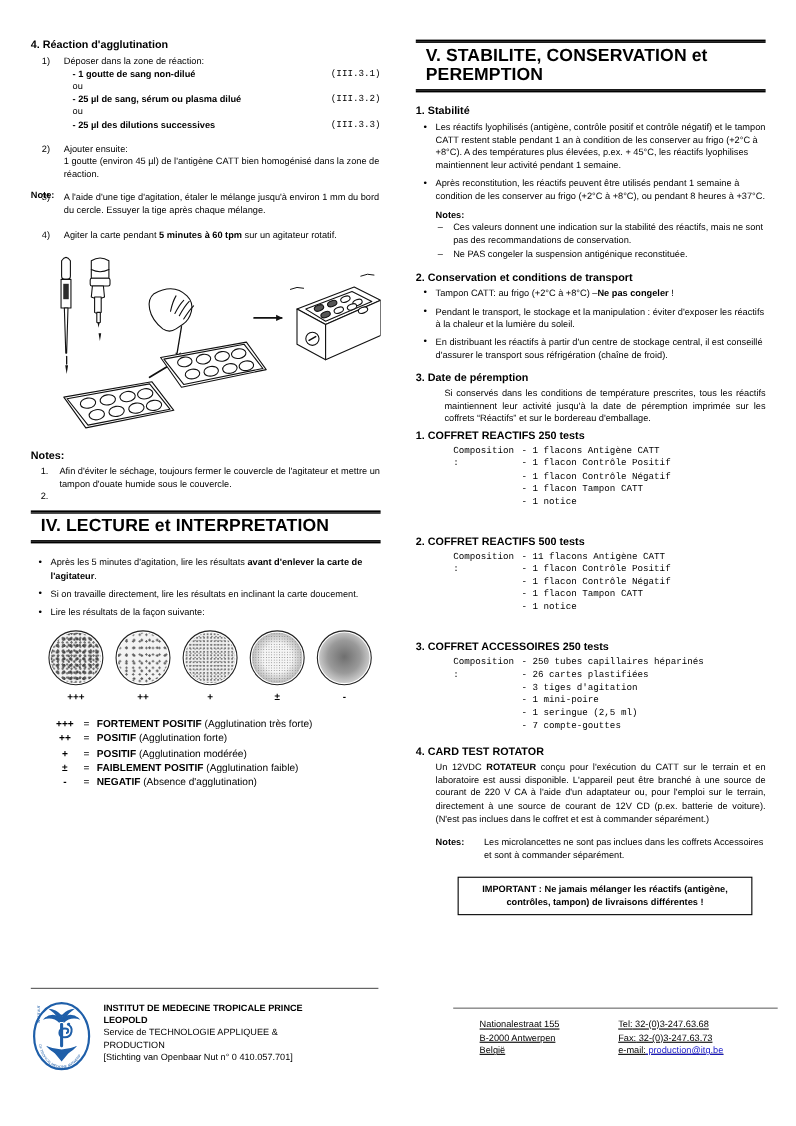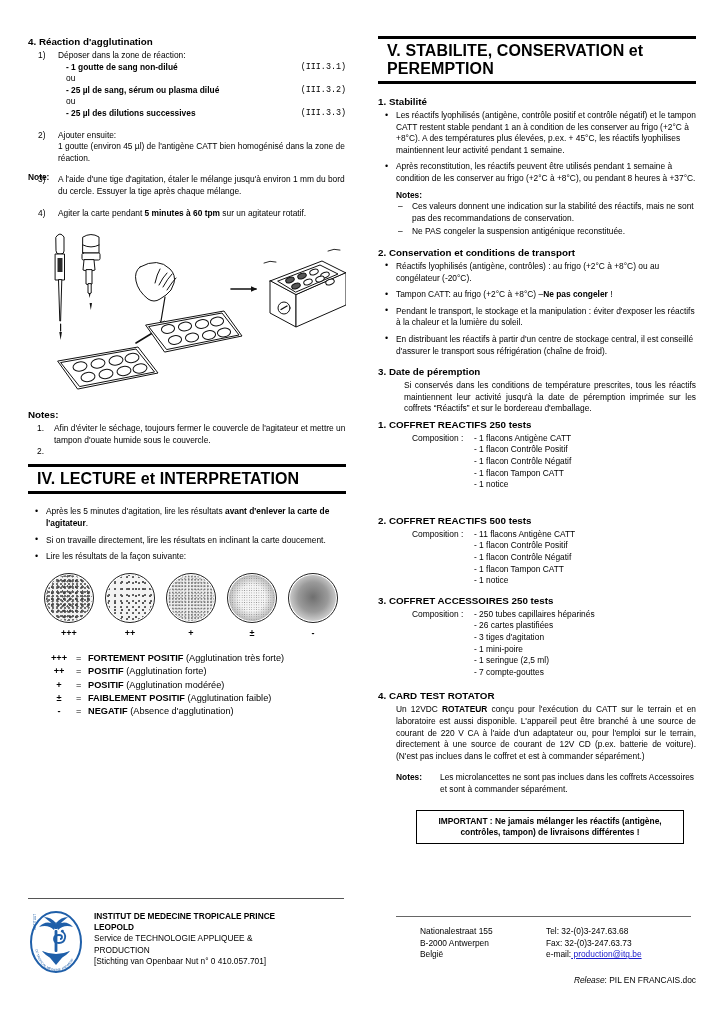--- a/index.html
+++ b/index.html
@@ -214,42 +214,44 @@
   .logo { width: 56px; height: 66px; flex: 0 0 56px; }
   .inst { font-size: 8.3px; line-height: 11.2px; padding-top: 2px; }
   .inst .strong { font-weight: bold; }
 
   
   .comp {
     display: flex;
     padding-left: 34px;
     font-size: 8.4px;
     line-height: 11.6px;
+    font-family: Liberation Mono, monospace;
   }
   .comp .ckey { flex: 0 0 62px; }
   .comp .cval { }
   .comp .cval div { white-space: nowrap; }
 
   
   .impbox {
     border: 1.3px solid #000;
     margin: 14px 0 0 38px;
     width: 268px;
     padding: 5px 6px;
     text-align: center;
     font-size: 8.4px;
     line-height: 11.4px;
     font-weight: bold;
   }
 
   
   .footer-right {
     position: absolute;
-    left: 396px; top: 916px;
+    left: 412px; top: 916px;
     width: 310px;
+    text-decoration: underline;
   }
   .footer-right .hr {
     border-top: 1.1px solid #666;
     width: 295px;
     margin-bottom: 9px;
   }
   .addr {
     display: flex;
     font-size: 8.4px;
     line-height: 11.6px;
@@ -510,21 +512,20 @@
       <li class="tx">Après reconstitution, les réactifs peuvent être utilisés pendant 1 semaine à condition de les conserver au frigo (+2°C à +8°C), ou pendant 8 heures à +37°C.</li>
     </ul>
     <div class="tx b" style="padding-left:18px">Notes:</div>
     <ul class="dashes" style="padding-left:18px">
       <li class="tx">Ces valeurs donnent une indication sur la stabilité des réactifs, mais ne sont pas des recommandations de conservation.</li>
       <li class="tx">Ne PAS congeler la suspension antigénique reconstituée.</li>
     </ul>
 
     <div class="h2">2. Conservation et conditions de transport</div>
     <ul class="bullets">
-      <li class="tx">Réactifs lyophilisés (antigène, contrôles) : au frigo (+2°C à +8°C) ou au congélateur (-20°C).</li>
       <li class="tx"><span>Tampon CATT: au frigo (+2°C à +8°C) –</span><b>Ne pas congeler</b><span> !</span></li>
       <li class="tx">Pendant le transport, le stockage et la manipulation : éviter d'exposer les réactifs à la chaleur et la lumière du soleil.</li>
       <li class="tx">En distribuant les réactifs à partir d'un centre de stockage central, il est conseillé d'assurer le transport sous réfrigération (chaîne de froid).</li>
     </ul>
 
     <div class="h2">3. Date de péremption</div>
     <div class="tx justify" style="padding-left:26px">Si conservés dans les conditions de température prescrites, tous les réactifs maintiennent leur activité jusqu'à la date de péremption imprimée sur les coffrets “Réactifs” et sur le bordereau d'emballage.</div>
 
 
     <div class="h2" style="margin-top:4px">1. COFFRET REACTIFS 250 tests</div>
@@ -544,21 +545,21 @@
       <span class="ckey">Composition :</span>
       <span class="cval">
         <div>- 11 flacons Antigène CATT</div>
         <div>- 1 flacon Contrôle Positif</div>
         <div>- 1 flacon Contrôle Négatif</div>
         <div>- 1 flacon Tampon CATT</div>
         <div>- 1 notice</div>
       </span>
     </div>
 
-    <div class="h2" style="margin-top:8px">3. COFFRET ACCESSOIRES 250 tests</div>
+    <div class="h2" style="margin-top:24px">3. COFFRET ACCESSOIRES 250 tests</div>
     <div class="comp">
       <span class="ckey">Composition :</span>
       <span class="cval">
         <div>- 250 tubes capillaires héparinés</div>
         <div>- 26 cartes plastifiées</div>
         <div>- 3 tiges d'agitation</div>
         <div>- 1 mini-poire</div>
         <div>- 1 seringue (2,5 ml)</div>
         <div>- 7 compte-gouttes</div>
       </span>
@@ -622,16 +623,15 @@
         <div>Nationalestraat 155</div>
         <div>B-2000 Antwerpen</div>
         <div>België</div>
       </div>
       <div class="acol2">
         <div><span>Tel:</span><span> 32-(0)3-247.63.68</span></div>
         <div><span>Fax:</span><span> 32-(0)3-247.63.73</span></div>
         <div class="email"><span>e-mail:</span><span class="lnk"> production@itg.be</span></div>
       </div>
     </div>
-    <div class="release"><i>Release</i><span>: PIL EN FRANCAIS.doc</span></div>
   </div>
 
 </div>
 
 </body></html>

